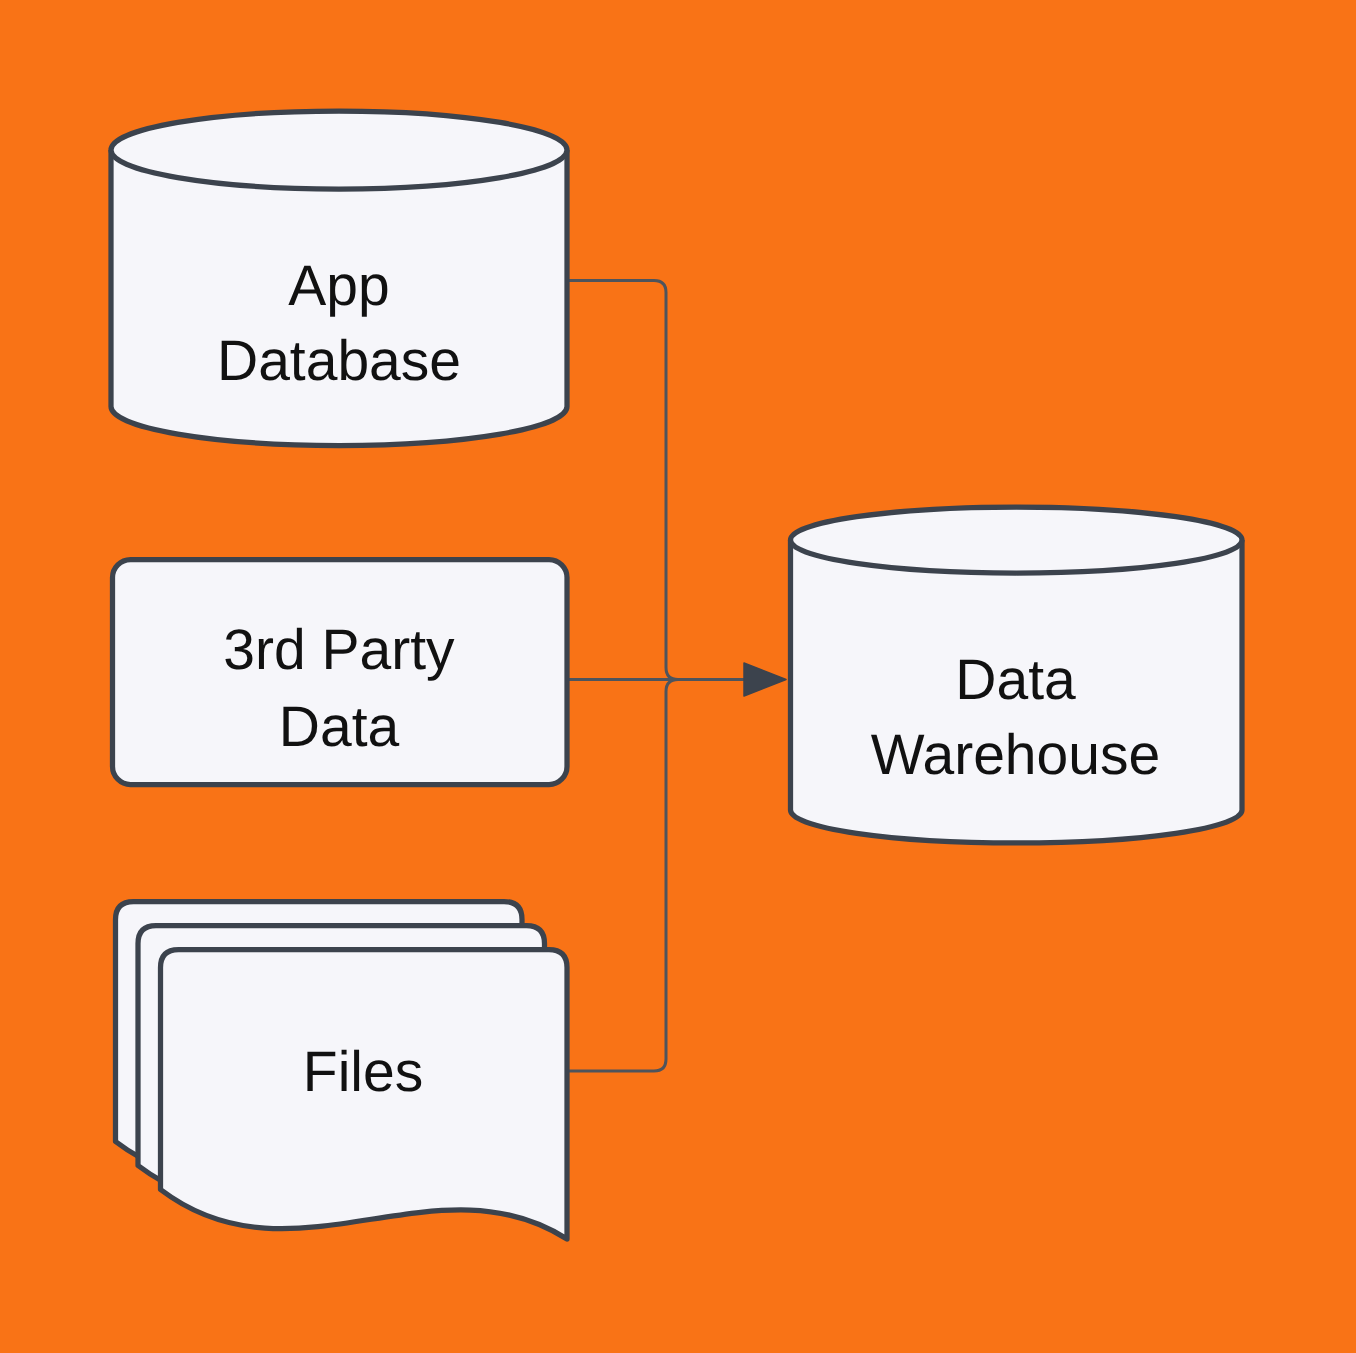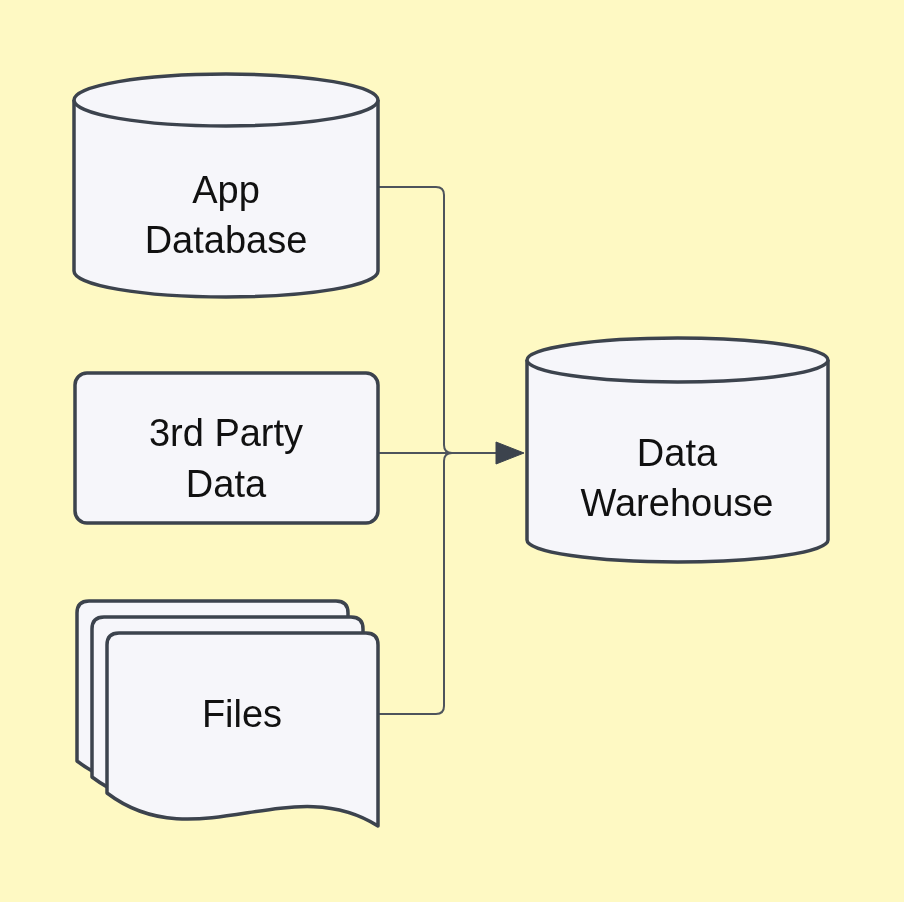--- a/index.html
+++ b/index.html
@@ -5,21 +5,21 @@
   html, body {
     margin: 0;
     padding: 0;
     background: #FFFFFF;
     font-family: "Liberation Sans", sans-serif;
   }
   .canvas {
     position: relative;
     width: 904px;
     height: 902px;
-    background: #fef9c3;
+    background: #f97316;
     overflow: hidden;
   }
   svg { display: block; }
   .node-shape {
     fill: #F6F6FA;
     stroke: #3C434D;
     stroke-width: 3.5;
     stroke-linejoin: round;
   }
   .edge {

